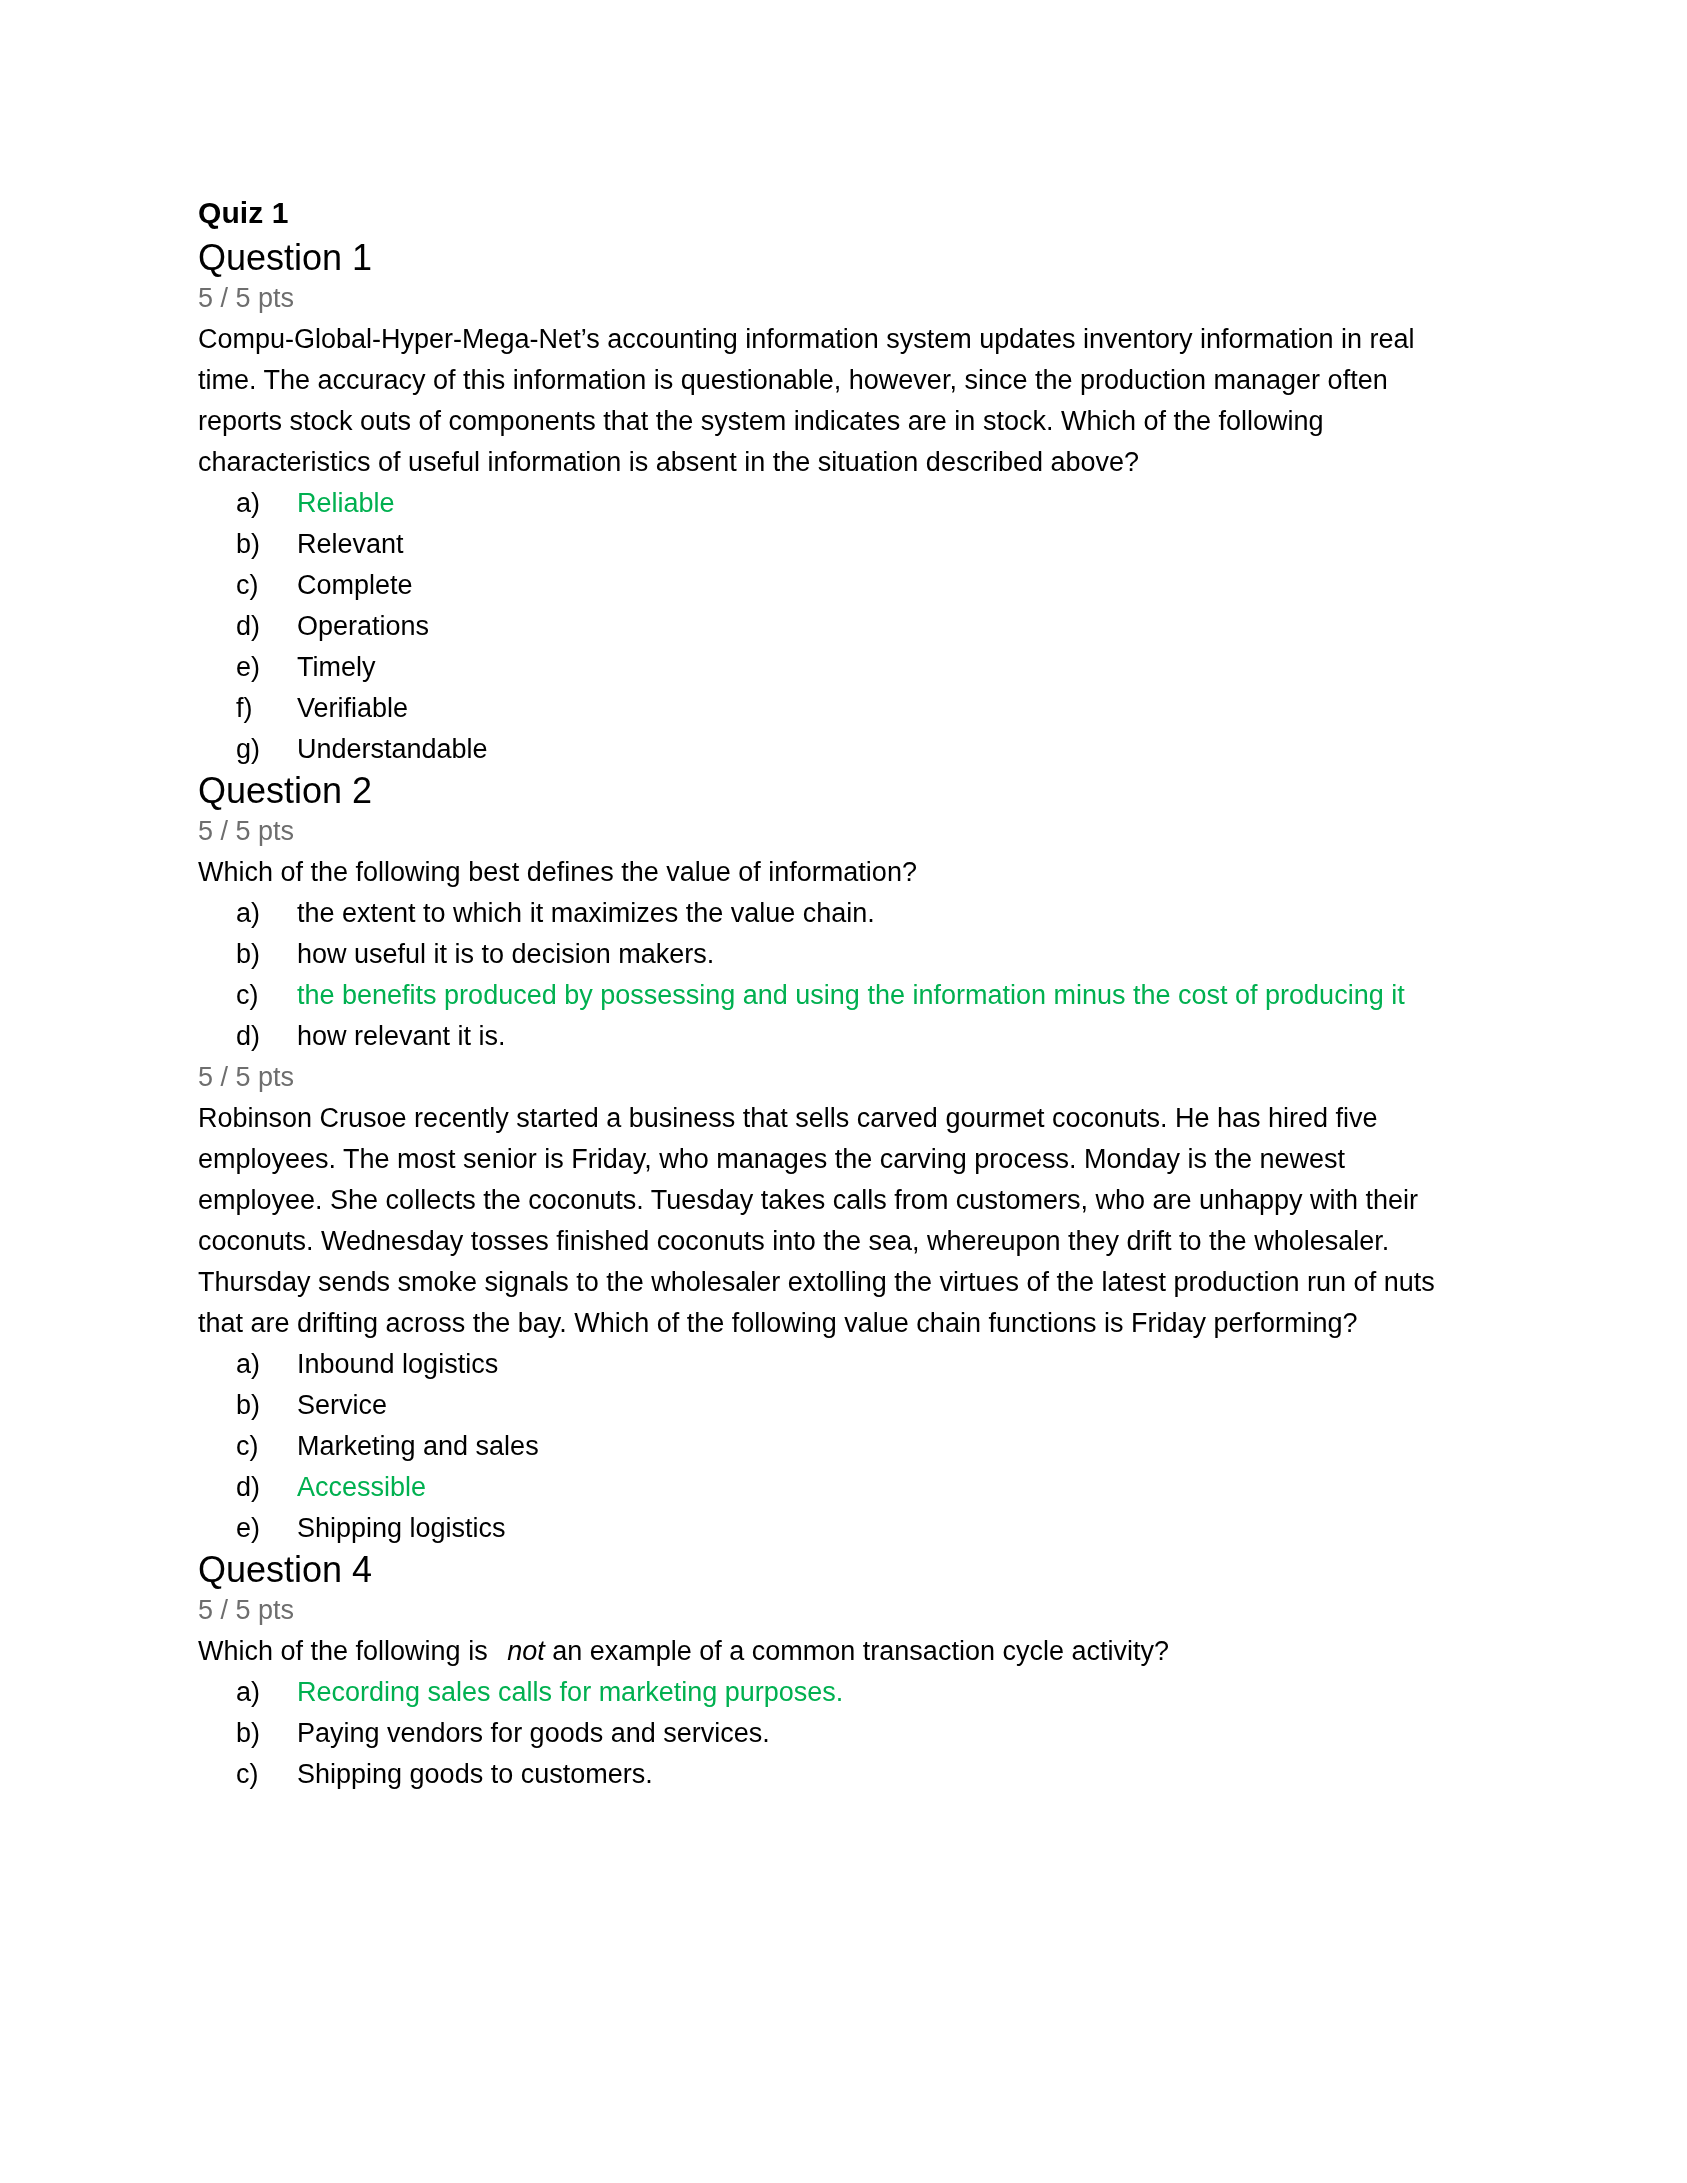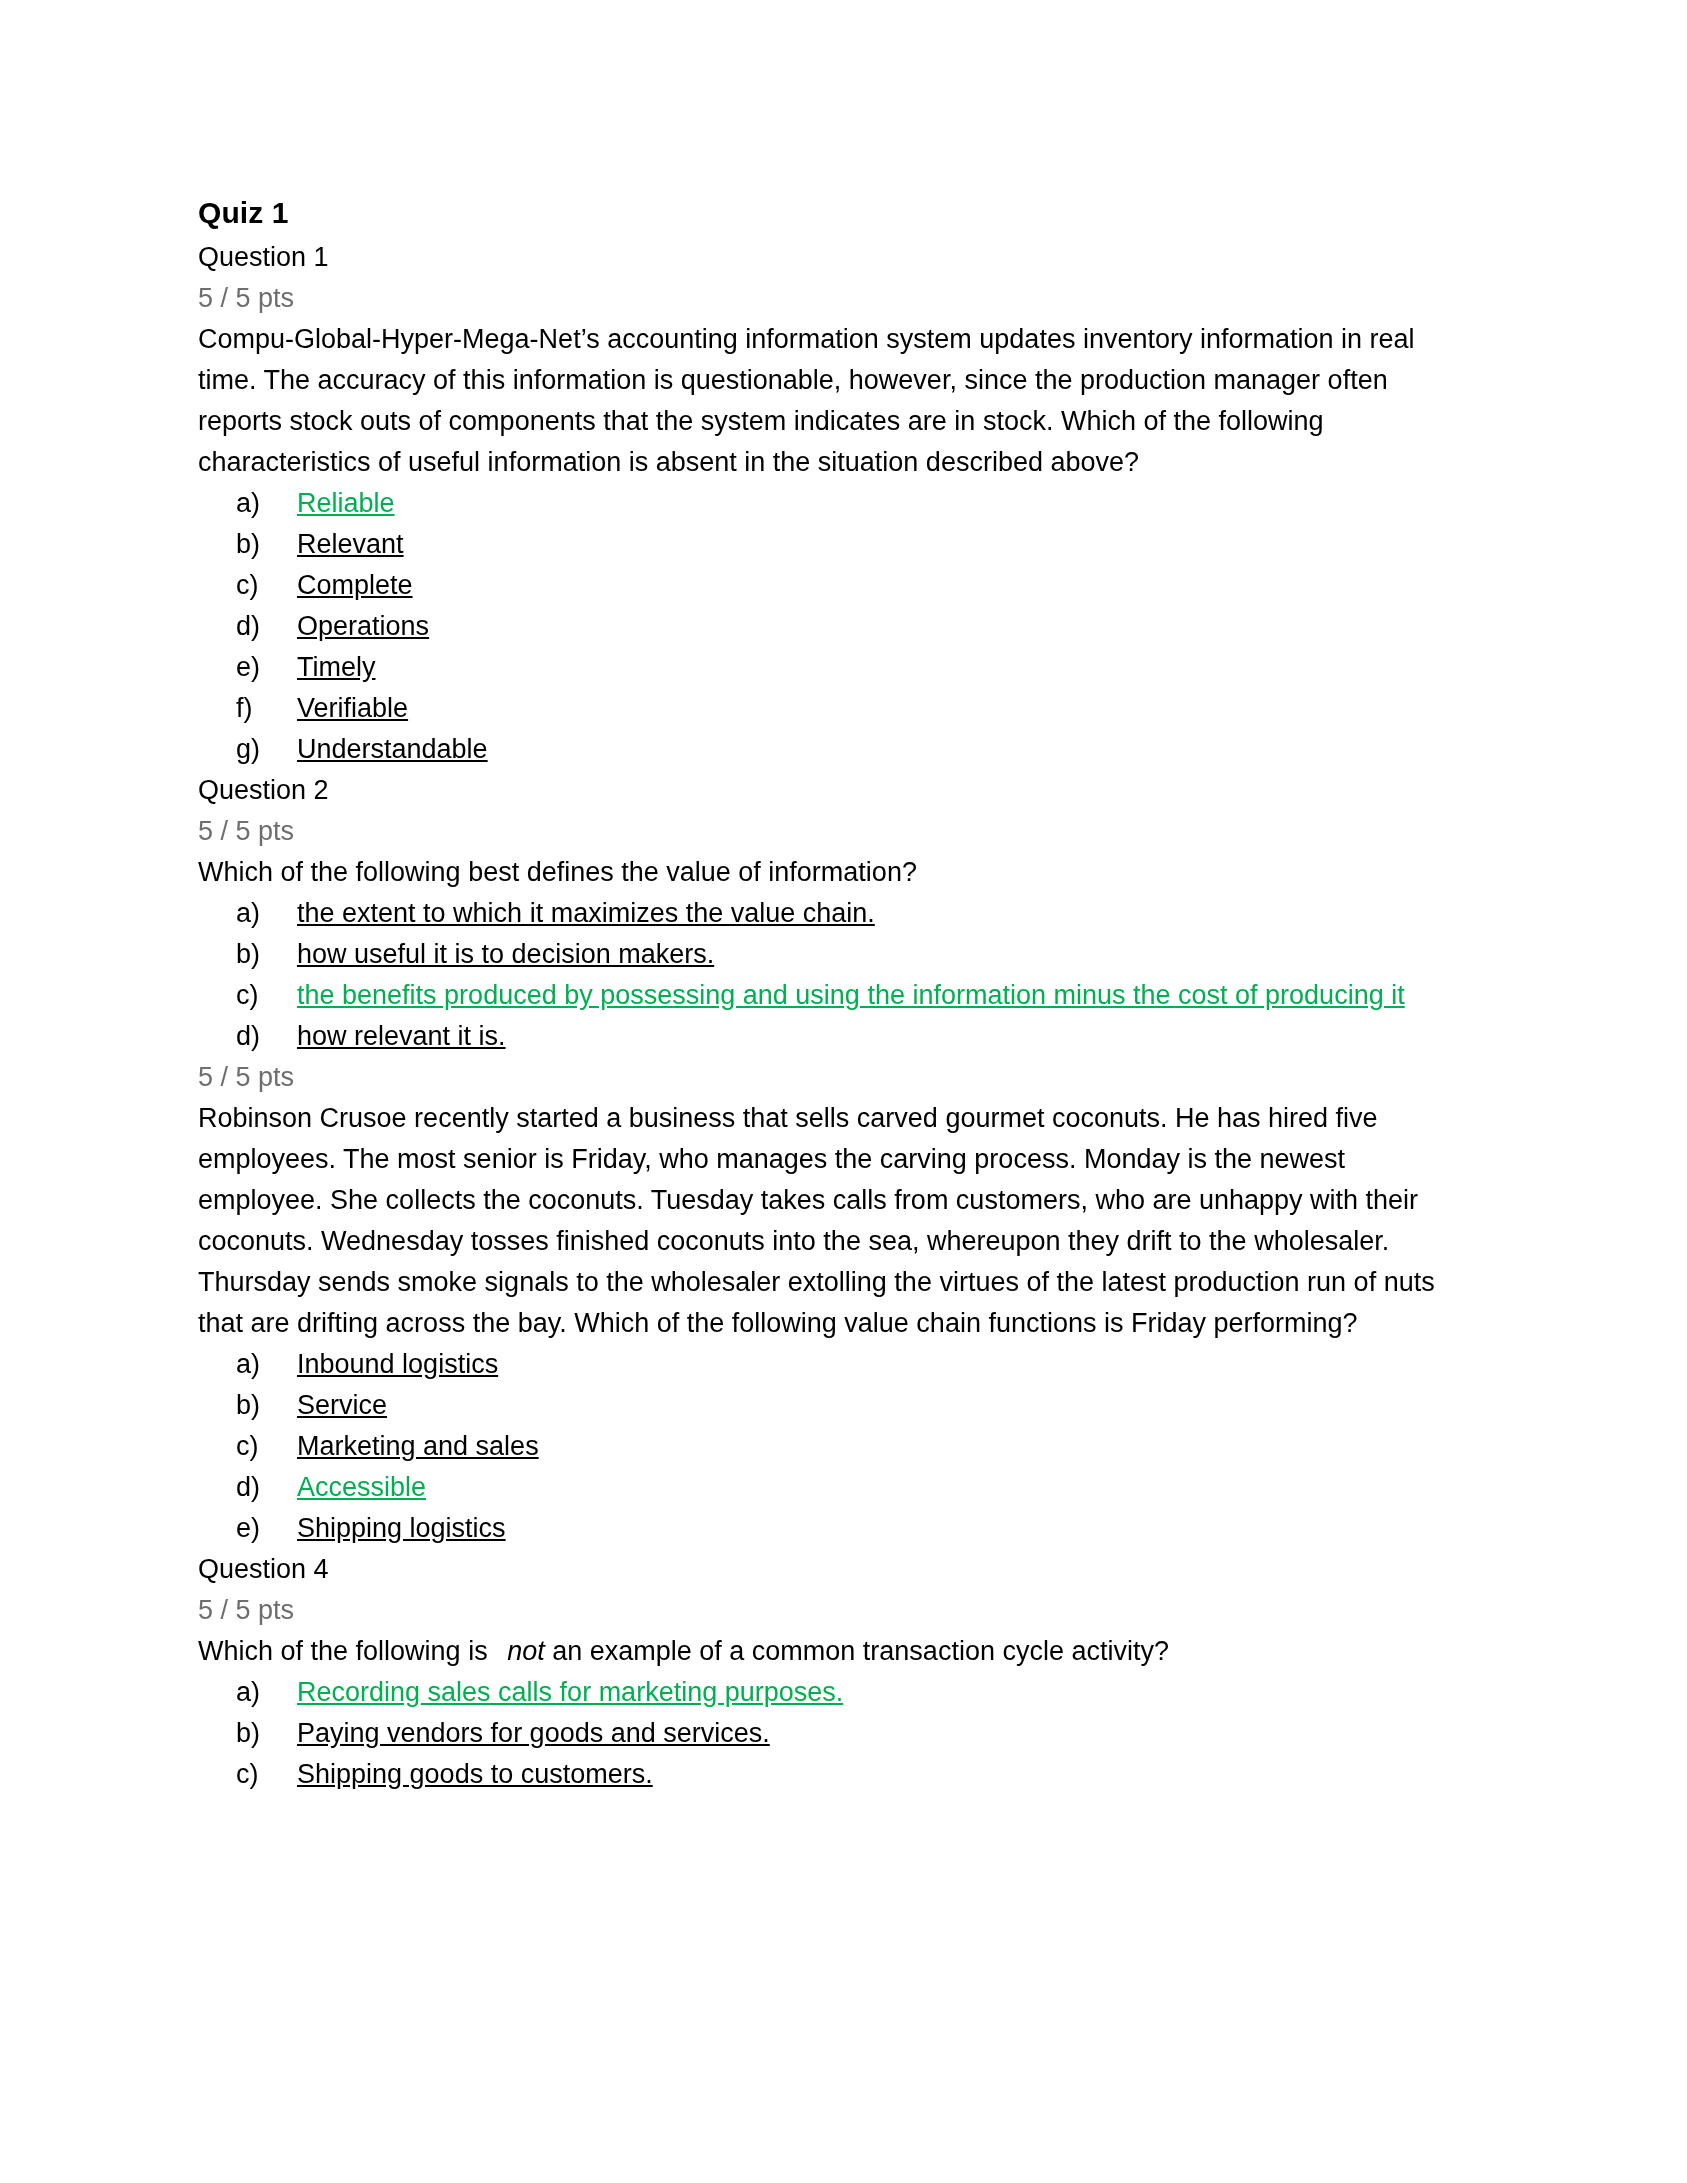--- a/index.html
+++ b/index.html
@@ -24,21 +24,21 @@
     padding: 192px 218px 0 198px;
   }
   .doc-title {
     font-size: 30px;
     font-weight: bold;
     line-height: 42px;
     margin: 0 0 2.6px 0;
     letter-spacing: 0.1px;
   }
   .q-label {
-    font-size: 27px;
+    font-size: 36px;
     line-height: 41px;
     margin: 0;
     color: #000000;
   }
   .q-points {
     font-size: 27px;
     line-height: 41px;
     margin: 0;
     color: #6e6e6e;
   }
@@ -74,21 +74,20 @@
     width: 46px;
     color: #000000;
     text-align: left;
   }
   .option.correct .opt-text {
     color: #00b050;
   }
   .opt-text {
     color: #000000;
     display: inline;
-    text-decoration: underline;
   }
   .qblock {
     margin: 0;
   }
 </style>
 </head>
 <body>
 
 <div class="page">
   <h1 class="doc-title">Quiz 1</h1>

